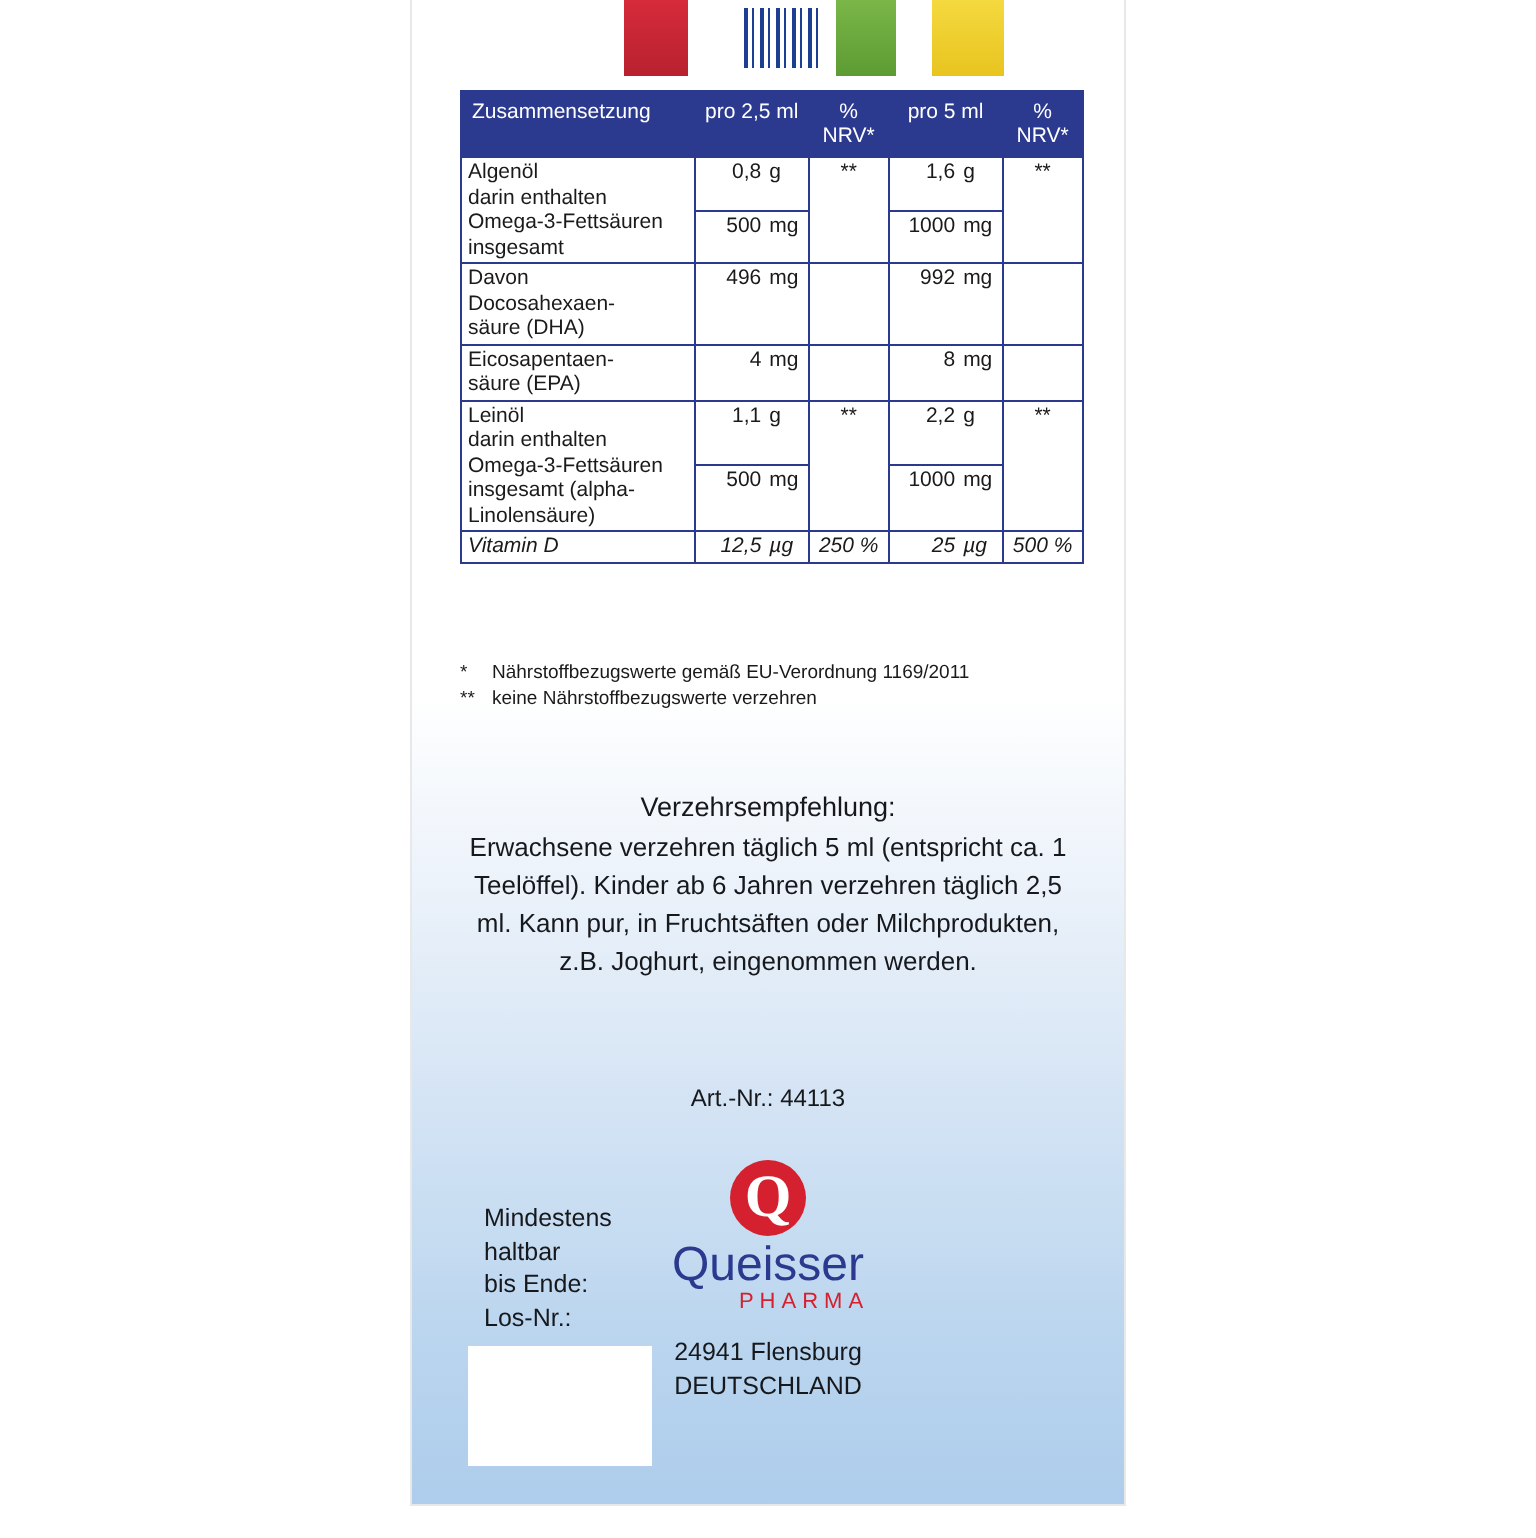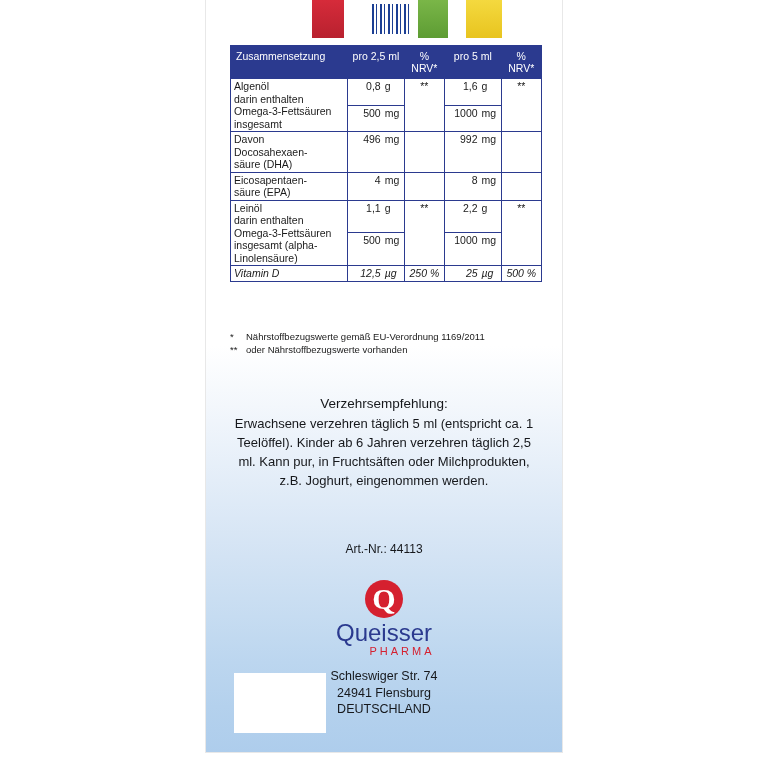--- a/index.html
+++ b/index.html
@@ -325,42 +325,47 @@
       </table>
     </div>
 
     <div class="footnotes">
       <div class="fn-row">
         <span class="fn-mark">*</span>
         <span class="fn-txt">Nährstoffbezugswerte gemäß EU-Verordnung 1169/2011</span>
       </div>
       <div class="fn-row">
         <span class="fn-mark">**</span>
-        <span class="fn-txt">oder Nährstoffbezugswerte vorhanden</span>
+        <span class="fn-txt">keine Nährstoffbezugswerte verzehren</span>
       </div>
     </div>
 
     <div class="rec">
       <span class="ttl">Verzehrsempfehlung:</span>
       <span>Erwachsene verzehren täglich 5 ml (entspricht ca. 1 Teelöffel). Kinder ab 6 Jahren verzehren täglich 2,5 ml. Kann pur, in Fruchtsäften oder Milchprodukten, z.B. Joghurt, eingenommen werden.</span>
     </div>
 
     <div class="artnr">Art.-Nr.: 44113</div>
 
+    <div class="mhd">
+      <div>Mindestens</div>
+      <div>haltbar</div>
+      <div>bis Ende:</div>
+      <div>Los-Nr.:</div>
+    </div>
     <div class="mhd-box"></div>
 
     <div class="logo-wrap">
       <div class="logo-mark">
         <div class="disc"></div>
         <div class="qglyph">Q</div>
       </div>
       <div class="logo-name">Queisser</div>
       <div class="logo-sub">PHARMA</div>
     </div>
 
     <div class="addr">
-      <div>Schleswiger Str. 74</div>
       <div>24941 Flensburg</div>
       <div>DEUTSCHLAND</div>
     </div>
 
   </div>
 </div>
 
 </body></html>

